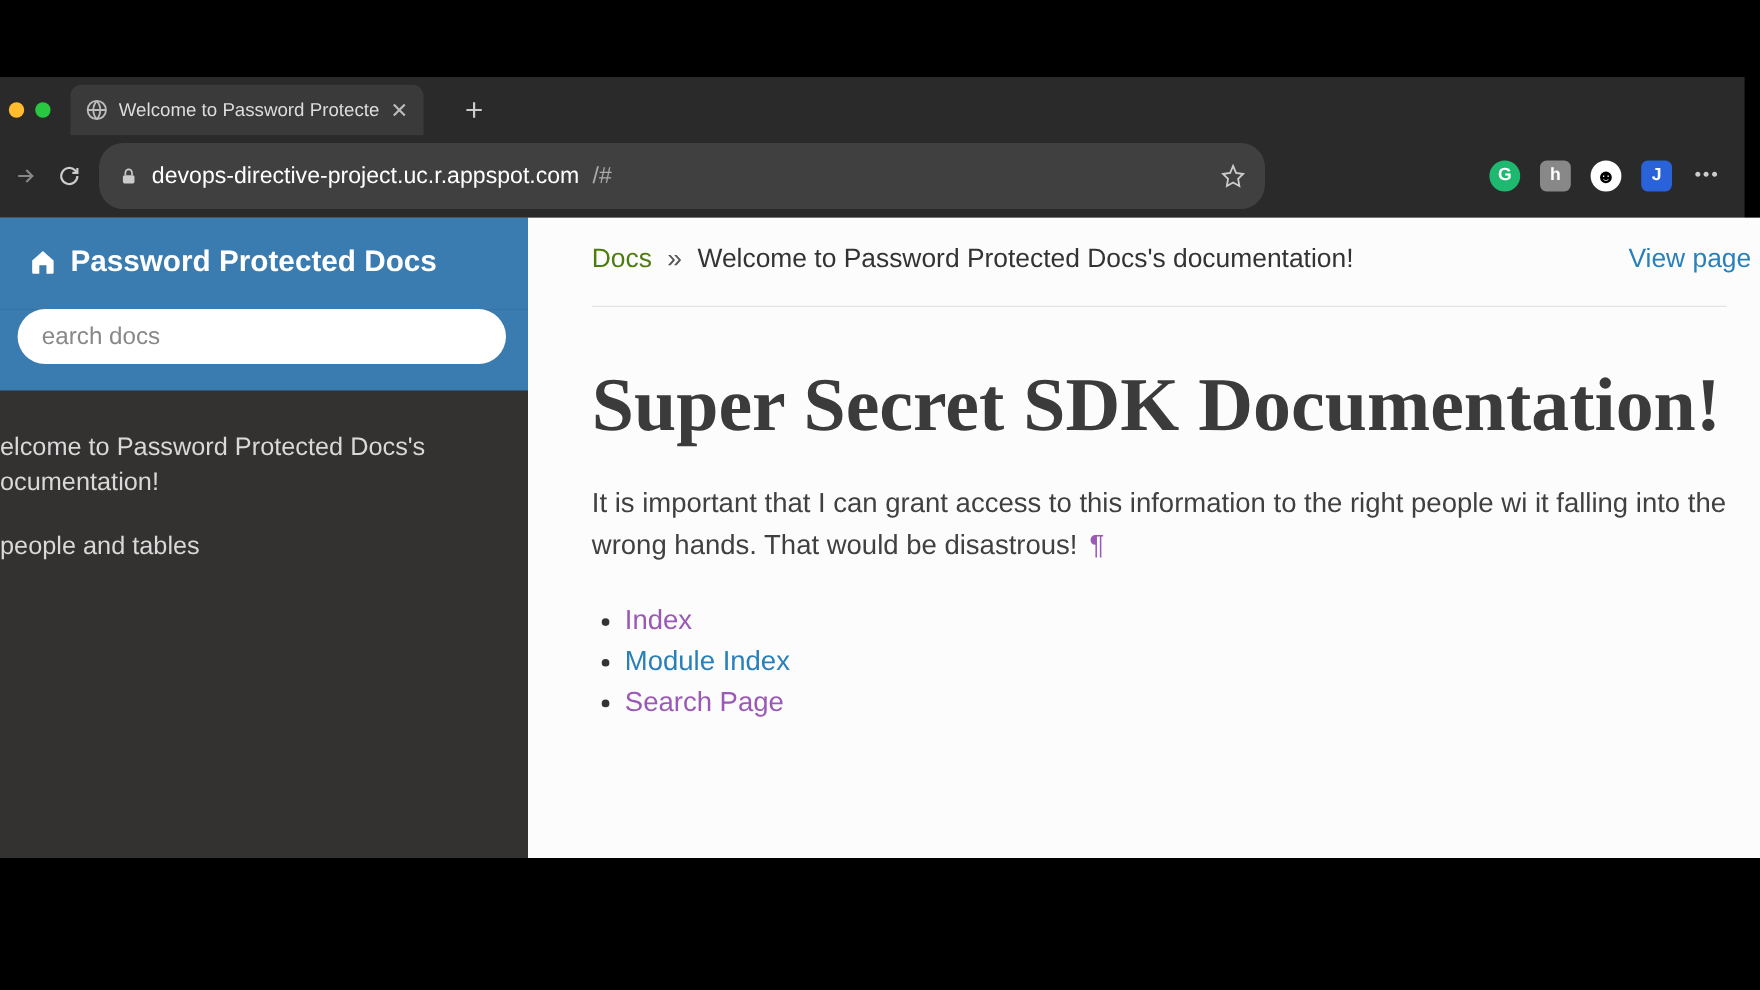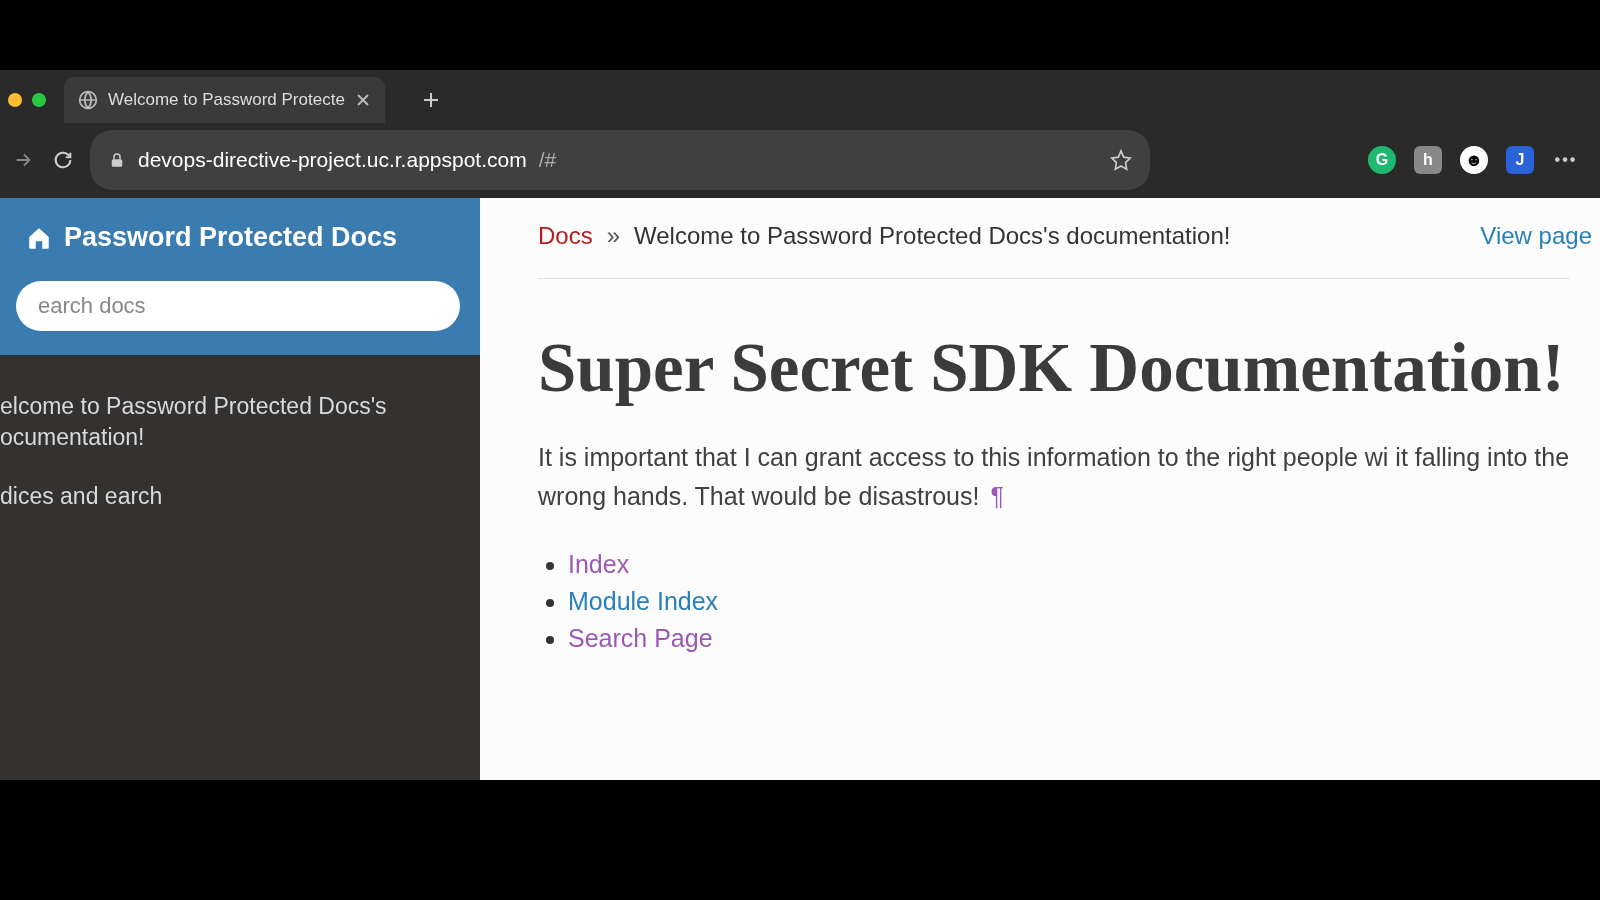--- a/index.html
+++ b/index.html
@@ -8,21 +8,21 @@
   height: 900px;
   background: #000;
   font-family: -apple-system, BlinkMacSystemFont, "Segoe UI", Helvetica, Arial, sans-serif;
   overflow: hidden;
   position: relative;
 }
 .browser-chrome {
   position: absolute;
   top: 70px;
   left: 0;
-  right: 0;
+  right: 14px;
   height: 140px;
   background: #2a2a2a;
 }
 .tab-bar {
   display: flex;
   align-items: center;
   height: 60px;
   padding-left: 0;
 }
 .traffic-lights {
@@ -162,21 +162,21 @@
   font-family: Georgia, "Times New Roman", serif;
 }
 .breadcrumb {
   display:flex;
   align-items:baseline;
   gap:14px;
   font-size:24px;
   color:#404040;
   font-family: -apple-system, "Segoe UI", sans-serif;
 }
-.bc-link { color:#b91c1c; cursor:pointer;}
+.bc-link { color:#4d7c0f; cursor:pointer;}
 .bc-sep { color:#555;}
 .bc-current { color:#333;}
 .view-source { margin-left:auto; color:#2980b9; cursor:pointer; padding-right:8px; white-space:nowrap;}
 .hr { height:1px; background:#e1e1e1; margin: 28px 30px 0 0;}
 .h1 {
   font-size: 69px;
   font-weight:700;
   color:#3b3b3b;
   margin-top: 50px;
   font-family: "Roboto Slab", Georgia, serif;
@@ -269,21 +269,21 @@
             <path d="M3 11l9-8 9 8v10a1 1 0 01-1 1h-5v-7h-6v7H4a1 1 0 01-1-1z" fill="#fff"></path>
           </svg>
         <span>Password Protected Docs</span>
       </div>
     </div>
     <div class="search-wrap">
       <input class="search-input" placeholder="earch docs" style="">
     </div>
     <nav class="sidebar-nav">
       <div class="nav-item">elcome to Password Protected Docs's ocumentation!</div>
-      <div class="nav-item">dices and earch</div>
+      <div class="nav-item">people and tables</div>
     </nav>
   </aside>
 
   <main class="content">
     <div class="breadcrumb">
       <span class="bc-link">Docs</span>
       <span class="bc-sep">»</span>
       <span class="bc-current">Welcome to Password Protected Docs's documentation!</span>
       <span class="view-source">View page</span>
     </div>

